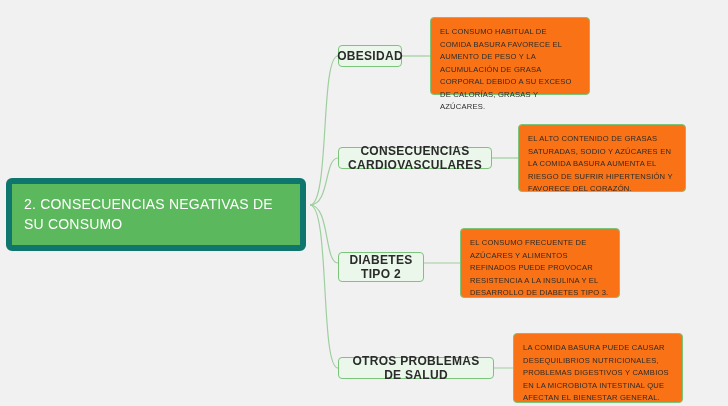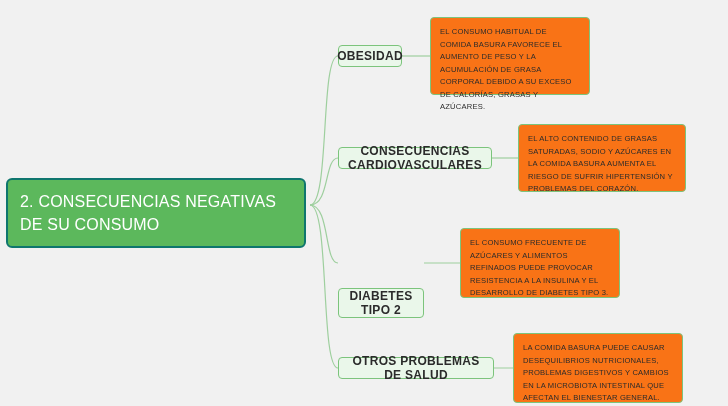--- a/index.html
+++ b/index.html
@@ -23,24 +23,24 @@
     height: 406px;
   }
   .node {
     position: absolute;
     box-sizing: border-box;
   }
 
   
   .root {
     background: #5cb85c;
-    border: 2px solid #0f766e;
+    border: 6px solid #0f766e;
     border-radius: 6px;
     color: #ffffff;
-    font-size: 16px;
+    font-size: 14px;
     line-height: 1.45;
     padding: 10px 12px;
     letter-spacing: .2px;
   }
 
   
   .branch {
     background: #eaf7ea;
     border: 1px solid #7cc47c;
     border-radius: 4px;
@@ -94,24 +94,24 @@
     <span>OBESIDAD</span>
   </div>
   <div class="node leaf" style="left:430px; top:17px; width:160px; height:78px;">
     <span>EL CONSUMO HABITUAL DE COMIDA BASURA FAVORECE EL AUMENTO DE PESO Y LA ACUMULACIÓN DE GRASA CORPORAL DEBIDO A SU EXCESO DE CALORÍAS, GRASAS Y AZÚCARES.</span>
   </div>
 
   <div class="node branch" style="left:338px; top:147px; width:154px; height:22px;">
     <span>CONSECUENCIAS CARDIOVASCULARES</span>
   </div>
   <div class="node leaf" style="left:518px; top:124px; width:168px; height:68px;">
-    <span>EL ALTO CONTENIDO DE GRASAS SATURADAS, SODIO Y AZÚCARES EN LA COMIDA BASURA AUMENTA EL RIESGO DE SUFRIR HIPERTENSIÓN Y PROBLEMAS DEL CORAZÓN.</span>
+    <span>EL ALTO CONTENIDO DE GRASAS SATURADAS, SODIO Y AZÚCARES EN LA COMIDA BASURA AUMENTA EL RIESGO DE SUFRIR HIPERTENSIÓN Y FAVORECE DEL CORAZÓN.</span>
   </div>
 
-  <div class="node branch" style="left:338px; top:252px; width:86px; height:30px;margin-top:36px;">
+  <div class="node branch" style="left:338px; top:252px; width:86px; height:30px;">
     <span>DIABETES TIPO 2</span>
   </div>
   <div class="node leaf" style="left:460px; top:228px; width:160px; height:70px;">
     <span>EL CONSUMO FRECUENTE DE AZÚCARES Y ALIMENTOS REFINADOS PUEDE PROVOCAR RESISTENCIA A LA INSULINA Y EL DESARROLLO DE DIABETES TIPO 3.</span>
   </div>
 
   <div class="node branch" style="left:338px; top:357px; width:156px; height:22px;">
     <span>OTROS PROBLEMAS DE SALUD</span>
   </div>
   <div class="node leaf" style="left:513px; top:333px; width:170px; height:70px;">

